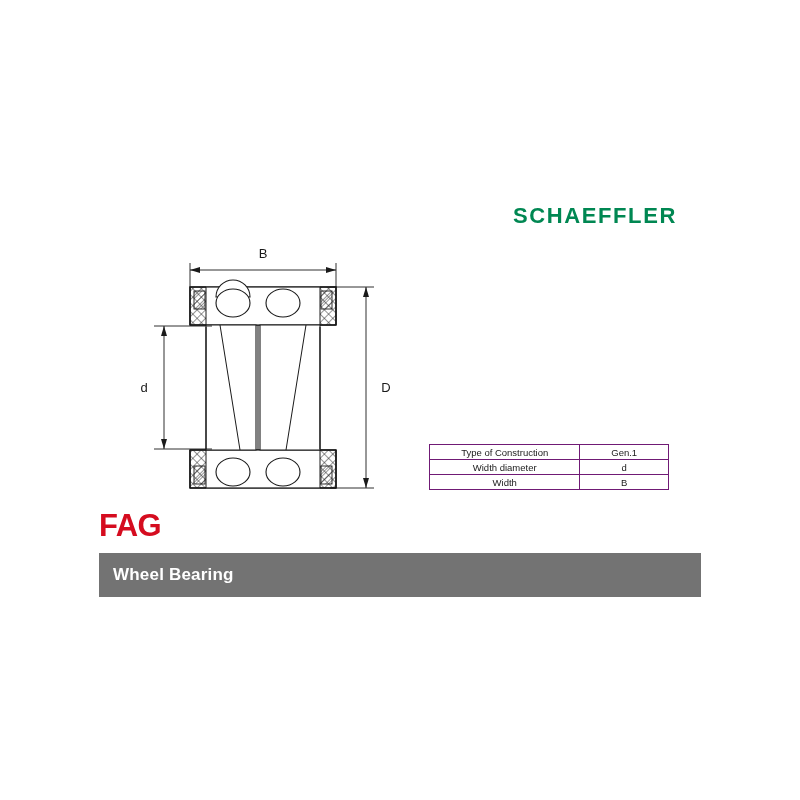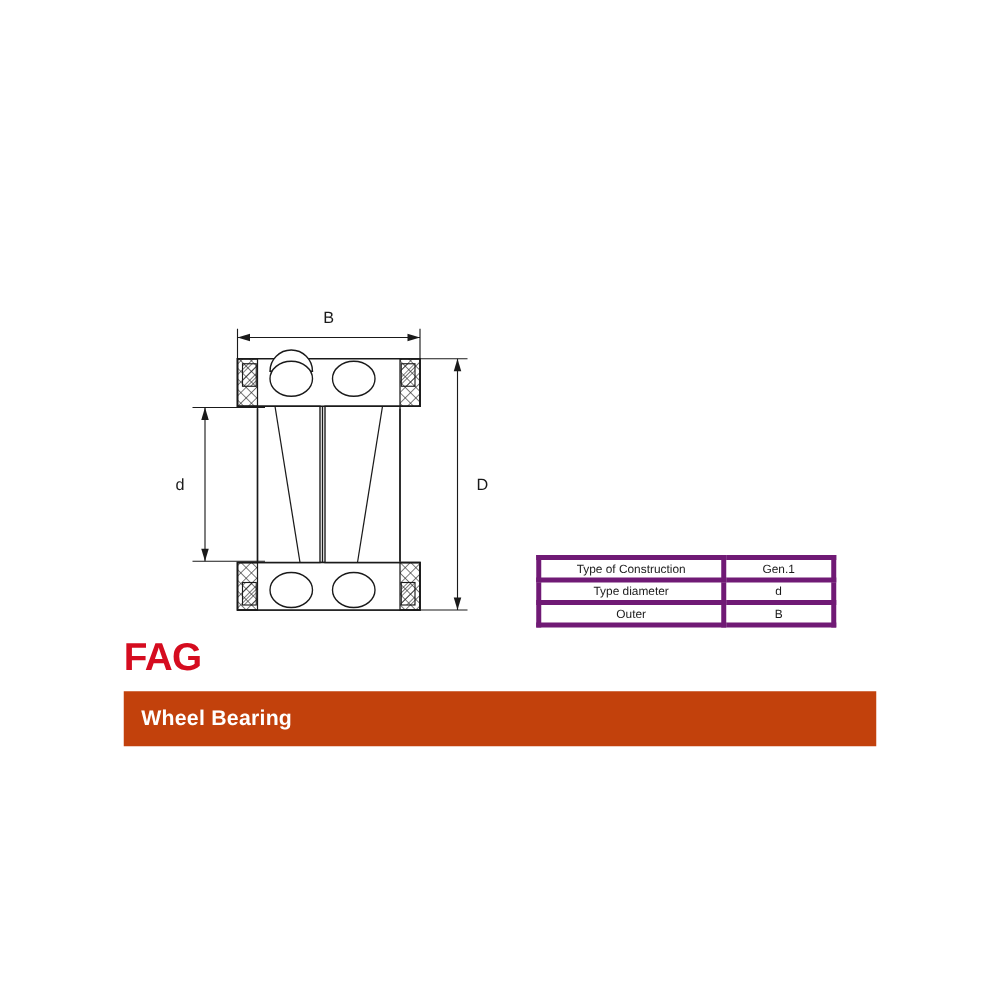--- a/index.html
+++ b/index.html
@@ -48,21 +48,21 @@
   .spec-table {
     position: absolute;
     left: 429px;
     top: 444px;
     width: 240px;
     border-collapse: collapse;
     font-size: 9.5px;
     color: #1a1a1a;
   }
   .spec-table td {
-    border: 4px solid #701a75;
+    border: 1px solid #701a75;
     height: 14px;
     padding: 0 4px;
     text-align: center;
     font-family: "Liberation Sans", sans-serif;
     margin-top: 48px;
   }
   .spec-table td.label { width: 152px; }
   .spec-table td.value { width: 86px; }
 
   
@@ -77,38 +77,39 @@
     color: #d50c1f;
   }
 
   
   .redbar {
     position: absolute;
     left: 99px;
     top: 553px;
     width: 602px;
     height: 44px;
-    background: #c2410c;
+    background: #737373;
   }
   .redbar-label {
     position: absolute;
     left: 14px;
     top: 12px;
     color: #ffffff;
     font-weight: bold;
     font-size: 17px;
     font-family: "Liberation Sans", sans-serif;
     letter-spacing: 0.2px;
   }
 </style>
 </head>
 <body>
 
 <div class="page">
 
+  <div class="schaeffler">SCHAEFFLER</div>
 
   <div class="drawing">
     <svg width="300" height="290" viewBox="0 0 300 290" xmlns="http://www.w3.org/2000/svg">
       <defs>
         <pattern id="hatchA" width="6" height="6" patternTransform="rotate(45)" patternUnits="userSpaceOnUse">
           <line x1="0" y1="0" x2="0" y2="6" stroke="#2b2b2b" stroke-width="1"></line>
         </pattern>
         <pattern id="hatchB" width="6" height="6" patternTransform="rotate(-45)" patternUnits="userSpaceOnUse">
           <line x1="0" y1="0" x2="0" y2="6" stroke="#2b2b2b" stroke-width="1"></line>
         </pattern>
@@ -182,25 +183,25 @@
     </svg>
   </div>
 
   <table class="spec-table">
     <tbody>
       <tr>
         <td class="label">Type of Construction</td>
         <td class="value">Gen.1</td>
       </tr>
       <tr>
-        <td class="label">Type  diameter</td>
+        <td class="label">Width  diameter</td>
         <td class="value">d</td>
       </tr>
       <tr>
-        <td class="label">Outer</td>
+        <td class="label">Width</td>
         <td class="value">B</td>
       </tr>
     </tbody>
   </table>
 
   <div class="fag">FAG</div>
 
   <div class="redbar">
     <div class="redbar-label">Wheel Bearing</div>
   </div>

